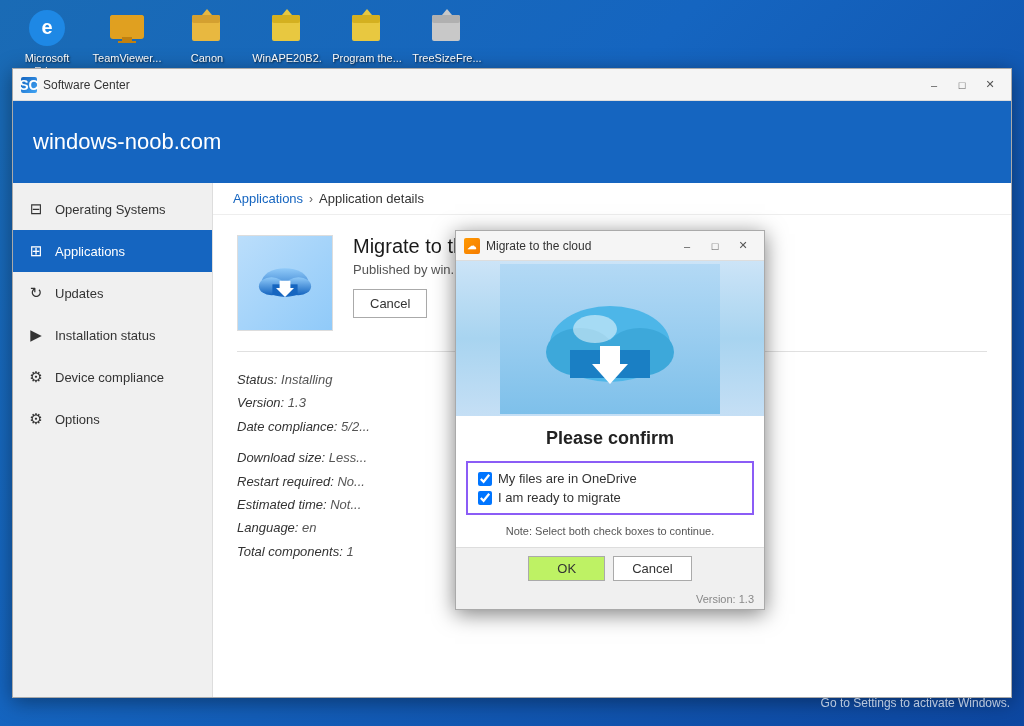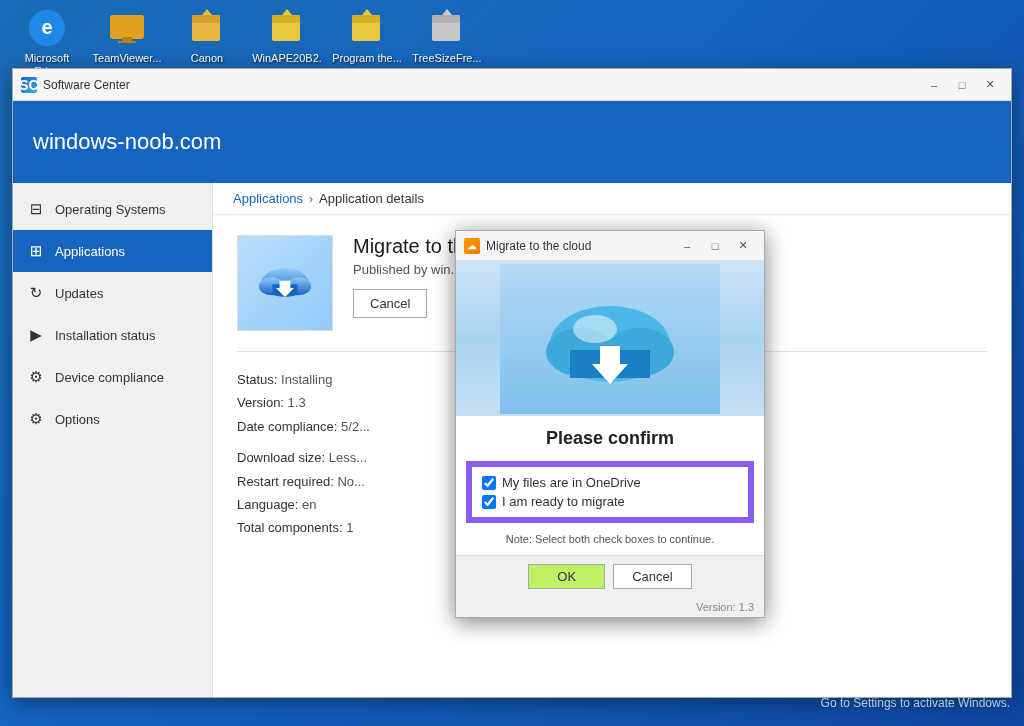--- a/index.html
+++ b/index.html
@@ -250,20 +250,21 @@
 
     
     .app-props {
       font-size: 13px;
       color: #333;
       line-height: 1.8;
     }
     .app-props .prop-row {
       display: flex;
       gap: 0;
+      font-style: italic;
     }
     .prop-label { color: #333; }
     .prop-value { color: #555; }
 
     
     .activate-watermark {
       position: absolute;
       bottom: 14px;
       right: 14px;
       color: rgba(255,255,255,0.7);
@@ -349,21 +350,21 @@
       font-size: 18px;
       font-weight: 600;
       color: #222;
       padding: 12px 16px 6px 16px;
       text-align: center;
     }
 
     .dialog-checkboxes {
       width: calc(100% - 20px);
       margin: 6px 10px;
-      border: 6px solid #8b5cf6;
+      border: 2px solid #8b5cf6;
       padding: 8px 10px;
       background: white;
     }
     .checkbox-row {
       display: flex;
       align-items: center;
       gap: 6px;
       margin-bottom: 4px;
       font-size: 13px;
       color: #333;
@@ -573,20 +574,21 @@
 
           <hr class="divider">
 
           <div class="app-props">
             <div class="prop-row"><span class="prop-label">Status:</span>&nbsp;<span class="prop-value">Installing</span></div>
             <div class="prop-row"><span class="prop-label">Version:</span>&nbsp;<span class="prop-value">1.3</span></div>
             <div class="prop-row"><span class="prop-label">Date compliance:</span>&nbsp;<span class="prop-value">5/2...</span></div>
             <div style="margin-top:8px;"></div>
             <div class="prop-row"><span class="prop-label">Download size:</span>&nbsp;<span class="prop-value">Less...</span></div>
             <div class="prop-row"><span class="prop-label">Restart required:</span>&nbsp;<span class="prop-value">No...</span></div>
+            <div class="prop-row"><span class="prop-label">Estimated time:</span>&nbsp;<span class="prop-value">Not...</span></div>
             <div class="prop-row"><span class="prop-label">Language:</span>&nbsp;<span class="prop-value">en</span></div>
             <div class="prop-row"><span class="prop-label">Total components:</span>&nbsp;<span class="prop-value">1</span></div>
           </div>
         </div>
       </div>
     </div>
   </div>
 
   <div class="dialog">
 

